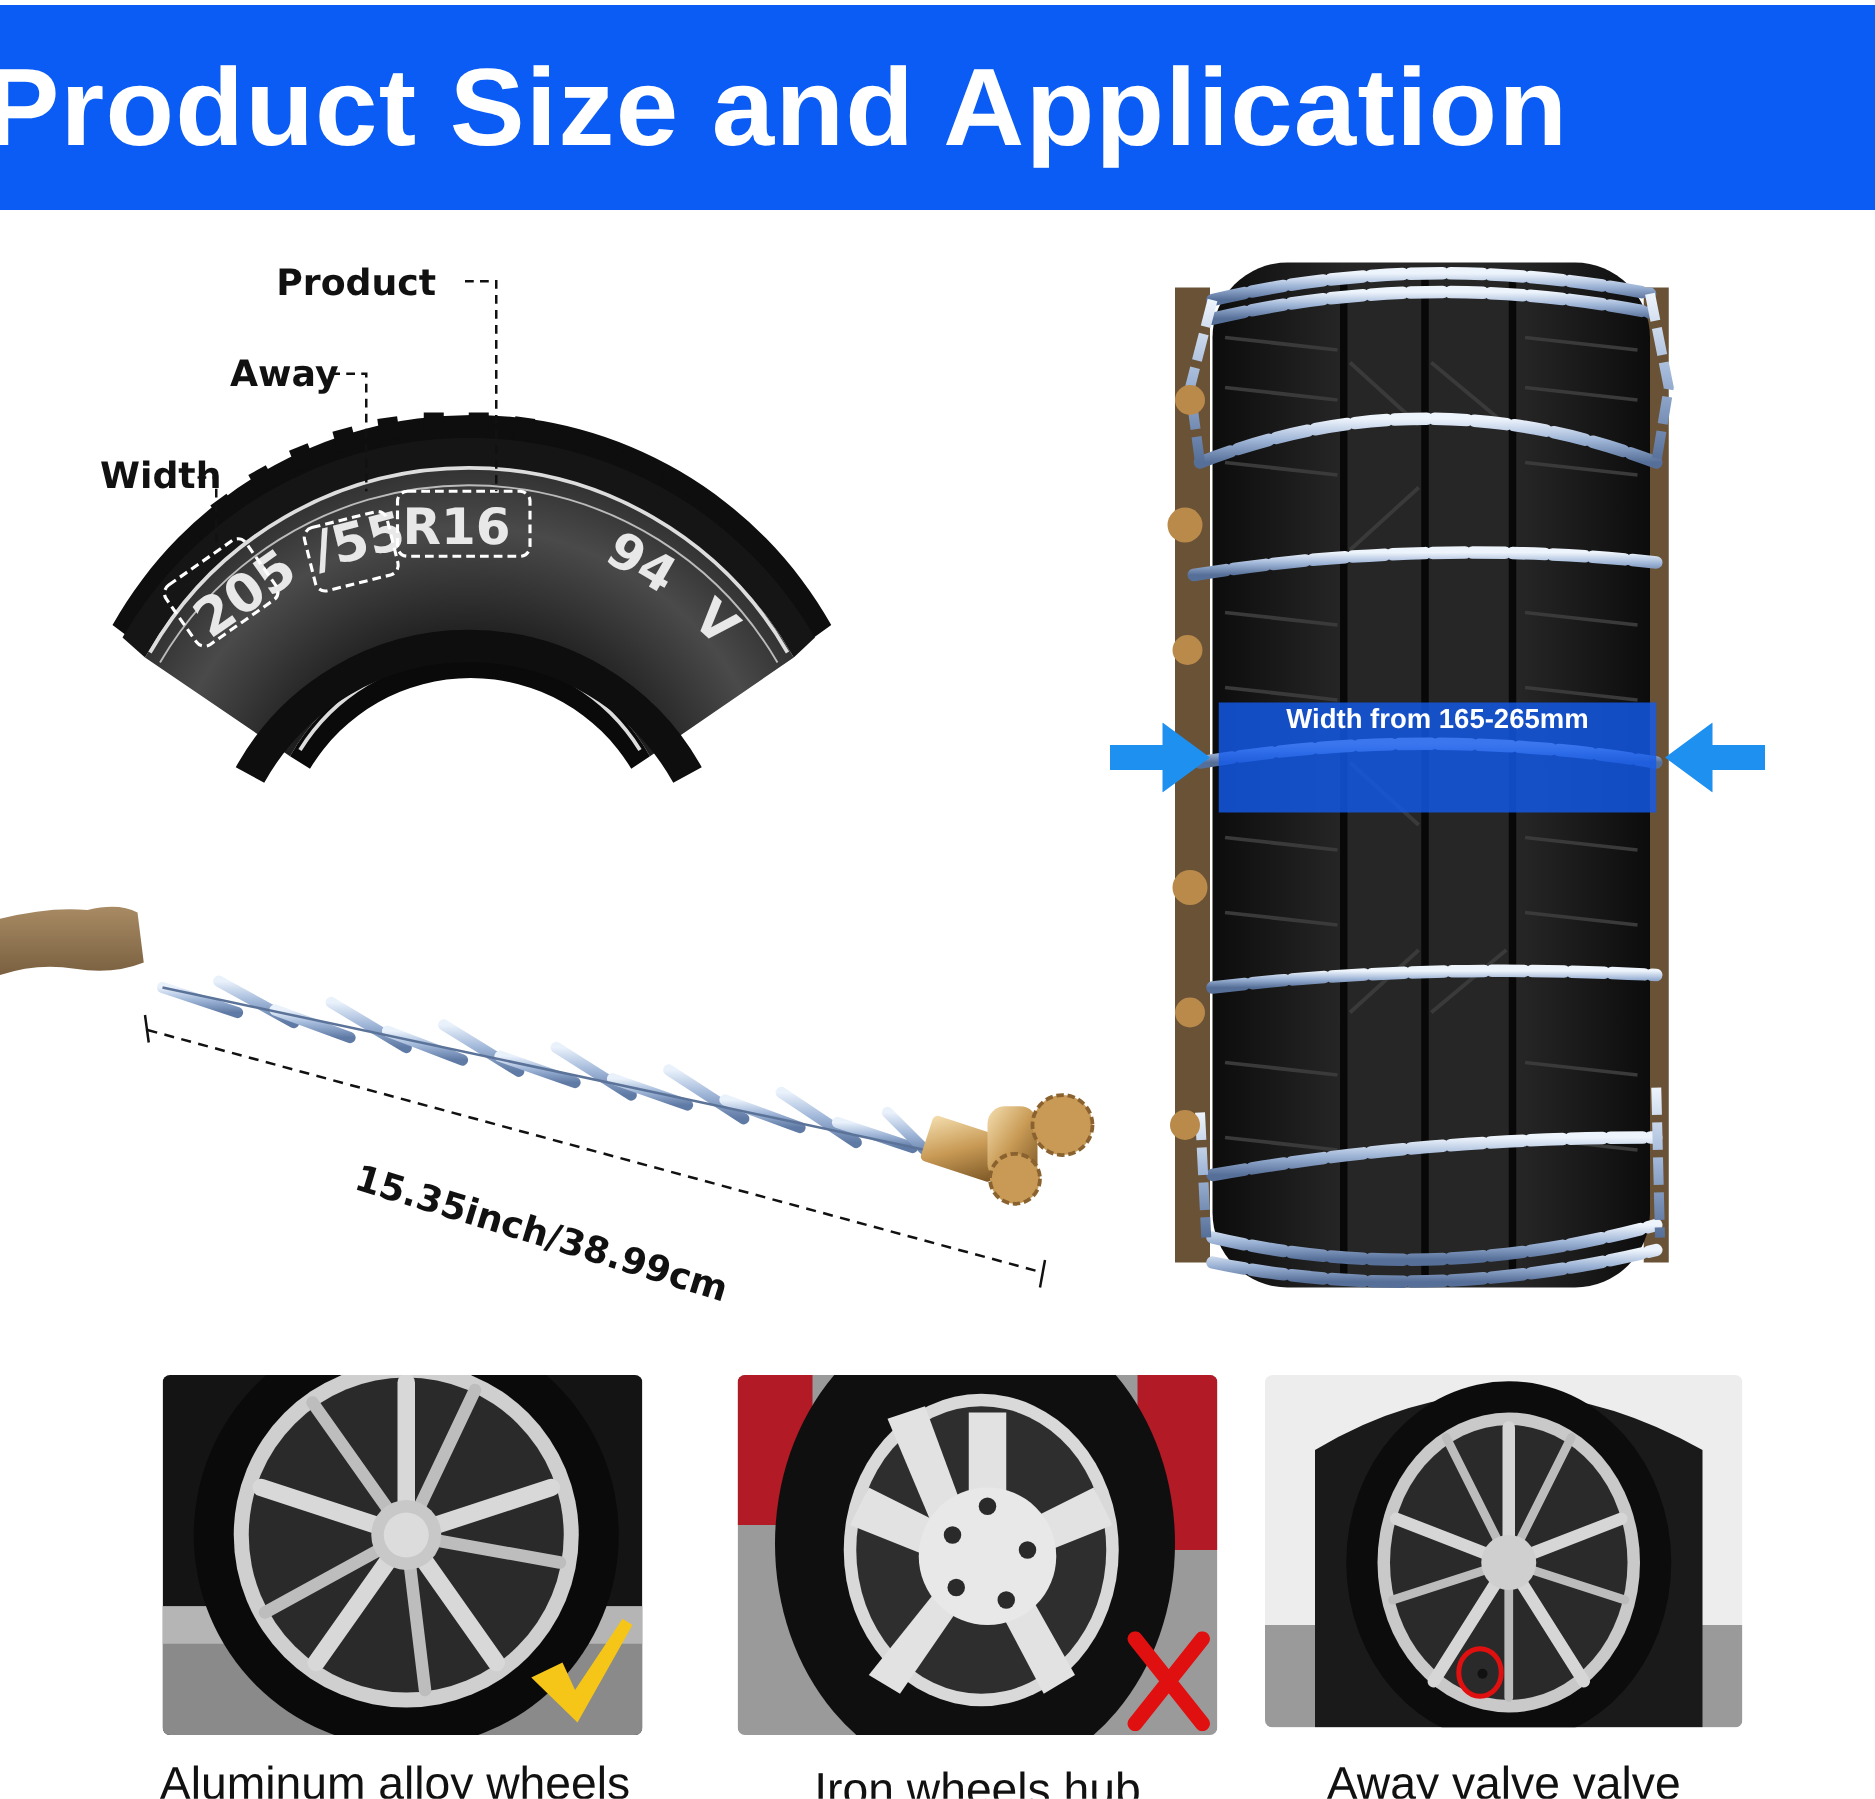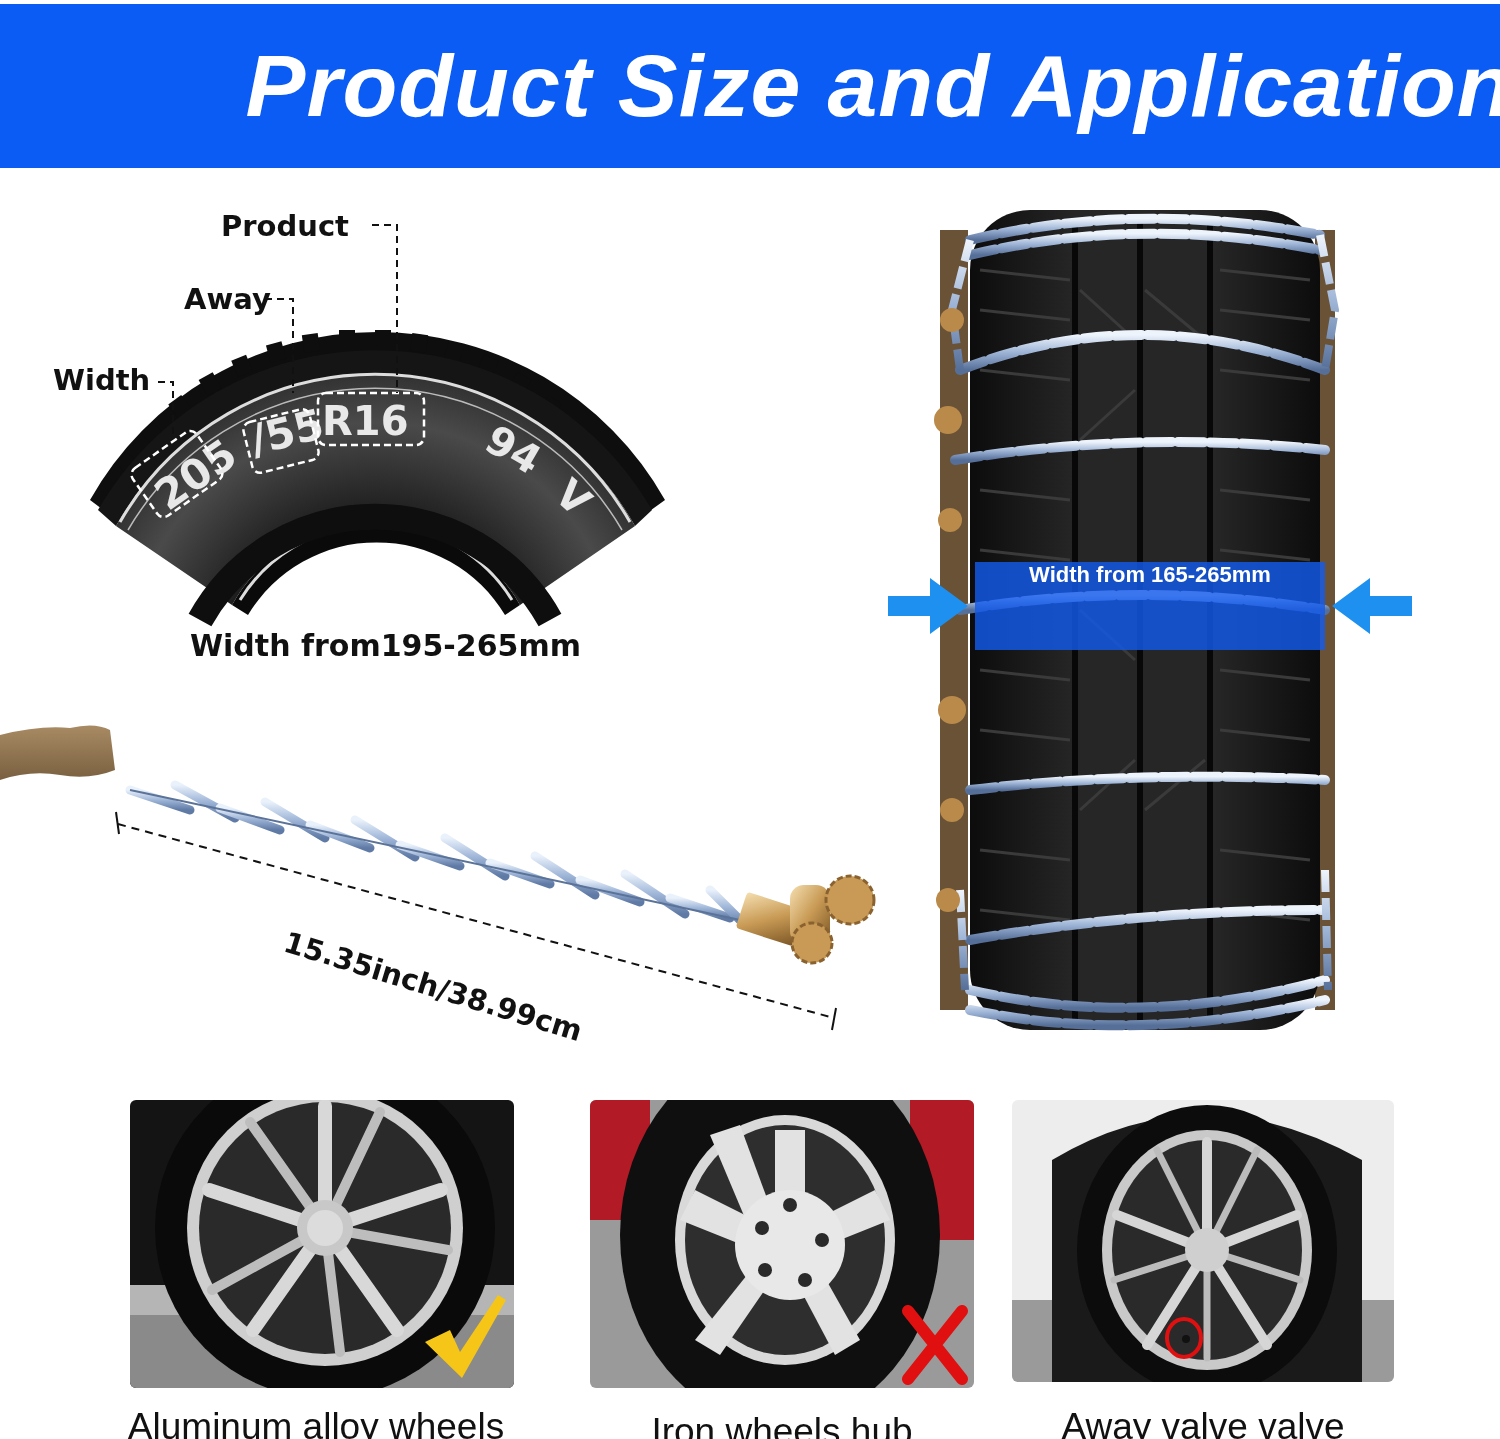--- a/index.html
+++ b/index.html
@@ -2,21 +2,21 @@
 <html><head>
 <meta charset="utf-8">
 <style>
   * { box-sizing: border-box; margin: 0; padding: 0; }
   html, body { width: 1500px; height: 1439px; background: #ffffff; overflow: hidden; }
   body { position: relative; font-family: "Liberation Sans", sans-serif; }
 
   .banner {
     position: absolute; left: 0; top: 4px; width: 1500px; height: 164px;
     background: #0a5cf5;
-    display: flex; align-items: center; justify-content: flex-end; font-style: italic;
+    display: flex; align-items: center; justify-content: flex-start;
   }
   .banner-title {
     color: #ffffff; font-family: "Liberation Sans", sans-serif; font-weight: 700;
     font-size: 88px; letter-spacing: 1px; transform: scaleX(1.02);
   }
 
   
   .tire-diagram { position: absolute; left: 50px; top: 200px; width: 650px; height: 480px; }
   .label {
     position: absolute; font-family: "DejaVu Sans", sans-serif; font-weight: 700;
@@ -125,25 +125,24 @@
       <rect x="268" y="193" width="106" height="52" rx="8"></rect>
     </g>
 
     <g fill="none" stroke="#111" stroke-width="2" stroke-dasharray="7 5">
       <path d="M108 182 L123 182 L123 235"></path>
       <path d="M215 99 L243 99 L243 193"></path>
       <path d="M322 25 L347 25 L347 193"></path>
     </g>
   </svg>
 
-  <div class="label" style="left:3px; top:163px;">Width</div>
+  <div class="label" style="left:30px; top:163px;">Width</div>
   <div class="label" style="left:134px; top:82px;">Away</div>
   <div class="label" style="left:171px; top:9px;">Product</div>
 
-  <div class="width-range-caption">Width from195-265mm</div>
 </div>
 
 <div class="chain-piece">
   <svg width="900" height="350" viewBox="0 0 900 350">
     <defs>
       <linearGradient id="linkGrad" x1="0" y1="0" x2="0" y2="1">
         <stop offset="0" stop-color="#e9f1fb"></stop>
         <stop offset="0.5" stop-color="#9fb6d8"></stop>
         <stop offset="1" stop-color="#5f7aa5"></stop>
       </linearGradient>

